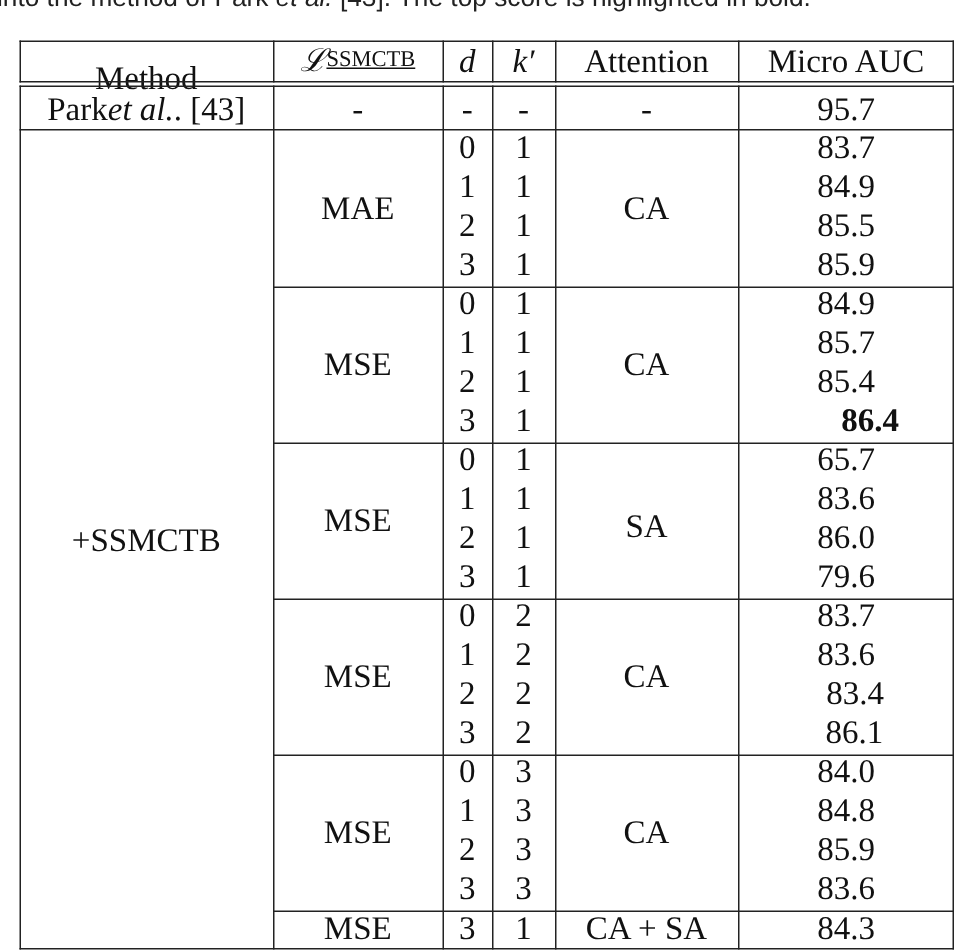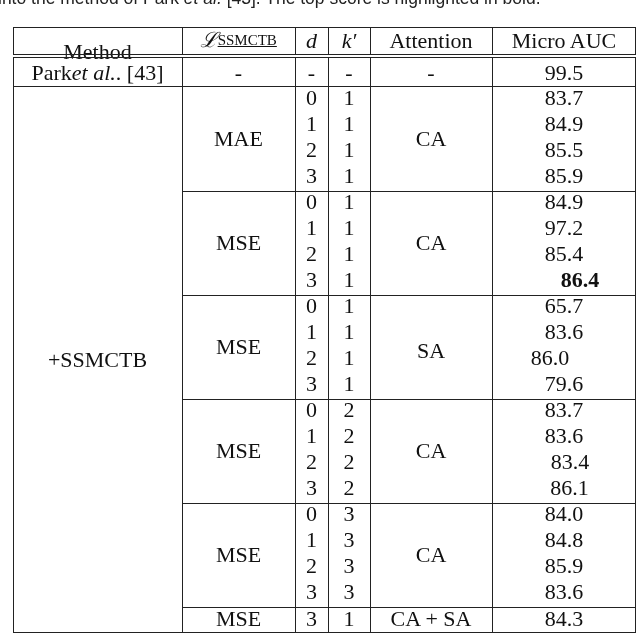--- a/index.html
+++ b/index.html
@@ -32,21 +32,21 @@
     <div class="cell" style="left: 479px; top: 0px; width: 144px; height: 27px;">Micro AUC</div>
     <div class="cell" style="left: 0px; top: 33px; width: 169px; height: 26px;">
       <span>Park </span>
       <span class="it">et al.</span>
       <span>. [43]</span>
     </div>
     <div class="cell" style="left: 169px; top: 33px; width: 113px; height: 26px;">-</div>
     <div class="cell" style="left: 282px; top: 33px; width: 33px; height: 26px;">-</div>
     <div class="cell" style="left: 315px; top: 33px; width: 42px; height: 26px;">-</div>
     <div class="cell" style="left: 357px; top: 33px; width: 122px; height: 26px;">-</div>
-    <div class="cell" style="left: 479px; top: 33px; width: 144px; height: 26px;">99.5</div>
+    <div class="cell" style="left: 479px; top: 33px; width: 144px; height: 26px;">95.7</div>
     <div class="cell" style="left: 169px; top: 60px; width: 113px; height: 104px;">MAE</div>
     <div class="cell" style="left: 357px; top: 60px; width: 122px; height: 104px;">CA</div>
     <div class="cell" style="left: 282px; top: 58px; width: 33px; height: 26px;">0</div>
     <div class="cell" style="left: 315px; top: 58px; width: 42px; height: 26px;">1</div>
     <div class="cell" style="left: 479px; top: 58px; width: 144px; height: 26px;">83.7</div>
     <div class="cell" style="left: 282px; top: 84px; width: 33px; height: 26px;">1</div>
     <div class="cell" style="left: 315px; top: 84px; width: 42px; height: 26px;">1</div>
     <div class="cell" style="left: 479px; top: 84px; width: 144px; height: 26px;">84.9</div>
     <div class="cell" style="left: 282px; top: 110px; width: 33px; height: 26px;">2</div>
     <div class="cell" style="left: 315px; top: 110px; width: 42px; height: 26px;">1</div>
@@ -54,39 +54,39 @@
     <div class="cell" style="left: 282px; top: 136px; width: 33px; height: 26px;">3</div>
     <div class="cell" style="left: 315px; top: 136px; width: 42px; height: 26px;">1</div>
     <div class="cell" style="left: 479px; top: 136px; width: 144px; height: 26px;">85.9</div>
     <div class="cell" style="left: 169px; top: 164px; width: 113px; height: 104px;">MSE</div>
     <div class="cell" style="left: 357px; top: 164px; width: 122px; height: 104px;">CA</div>
     <div class="cell" style="left: 282px; top: 162px; width: 33px; height: 26px;">0</div>
     <div class="cell" style="left: 315px; top: 162px; width: 42px; height: 26px;">1</div>
     <div class="cell" style="left: 479px; top: 162px; width: 144px; height: 26px;">84.9</div>
     <div class="cell" style="left: 282px; top: 188px; width: 33px; height: 26px;">1</div>
     <div class="cell" style="left: 315px; top: 188px; width: 42px; height: 26px;">1</div>
-    <div class="cell" style="left: 479px; top: 188px; width: 144px; height: 26px;">97.2</div>
+    <div class="cell" style="left: 479px; top: 188px; width: 144px; height: 26px;">85.7</div>
     <div class="cell" style="left: 282px; top: 214px; width: 33px; height: 26px;">2</div>
     <div class="cell" style="left: 315px; top: 214px; width: 42px; height: 26px;">1</div>
     <div class="cell" style="left: 479px; top: 214px; width: 144px; height: 26px;">85.4</div>
     <div class="cell" style="left: 282px; top: 240px; width: 33px; height: 26px;">3</div>
     <div class="cell" style="left: 315px; top: 240px; width: 42px; height: 26px;">1</div>
     <div class="cell bold" style="left: 479px; top: 240px; width: 144px; height: 26px; padding-left: 16px;">86.4</div>
     <div class="hl" style="left: 169px; top: 164px; width: 454px; height: 1px;"></div>
     <div class="cell" style="left: 169px; top: 268px; width: 113px; height: 104px;">MSE</div>
     <div class="cell" style="left: 357px; top: 272px; width: 122px; height: 104px;">SA</div>
     <div class="cell" style="left: 282px; top: 266px; width: 33px; height: 26px;">0</div>
     <div class="cell" style="left: 315px; top: 266px; width: 42px; height: 26px;">1</div>
     <div class="cell" style="left: 479px; top: 266px; width: 144px; height: 26px;">65.7</div>
     <div class="cell" style="left: 282px; top: 292px; width: 33px; height: 26px;">1</div>
     <div class="cell" style="left: 315px; top: 292px; width: 42px; height: 26px;">1</div>
     <div class="cell" style="left: 479px; top: 292px; width: 144px; height: 26px;">83.6</div>
     <div class="cell" style="left: 282px; top: 318px; width: 33px; height: 26px;">2</div>
     <div class="cell" style="left: 315px; top: 318px; width: 42px; height: 26px;">1</div>
-    <div class="cell" style="left: 465px; top: 318px; width: 144px; height: 26px;">86.0</div>
+    <div class="cell" style="left: 479px; top: 318px; width: 144px; height: 26px;">86.0</div>
     <div class="cell" style="left: 282px; top: 344px; width: 33px; height: 26px;">3</div>
     <div class="cell" style="left: 315px; top: 344px; width: 42px; height: 26px;">1</div>
     <div class="cell" style="left: 479px; top: 344px; width: 144px; height: 26px;">79.6</div>
     <div class="hl" style="left: 169px; top: 268px; width: 454px; height: 1px;"></div>
     <div class="cell" style="left: 169px; top: 372px; width: 113px; height: 104px;">MSE</div>
     <div class="cell" style="left: 357px; top: 372px; width: 122px; height: 104px;">CA</div>
     <div class="cell" style="left: 282px; top: 370px; width: 33px; height: 26px;">0</div>
     <div class="cell" style="left: 315px; top: 370px; width: 42px; height: 26px;">2</div>
     <div class="cell" style="left: 479px; top: 370px; width: 144px; height: 26px;">83.7</div>
     <div class="cell" style="left: 282px; top: 396px; width: 33px; height: 26px;">1</div>

